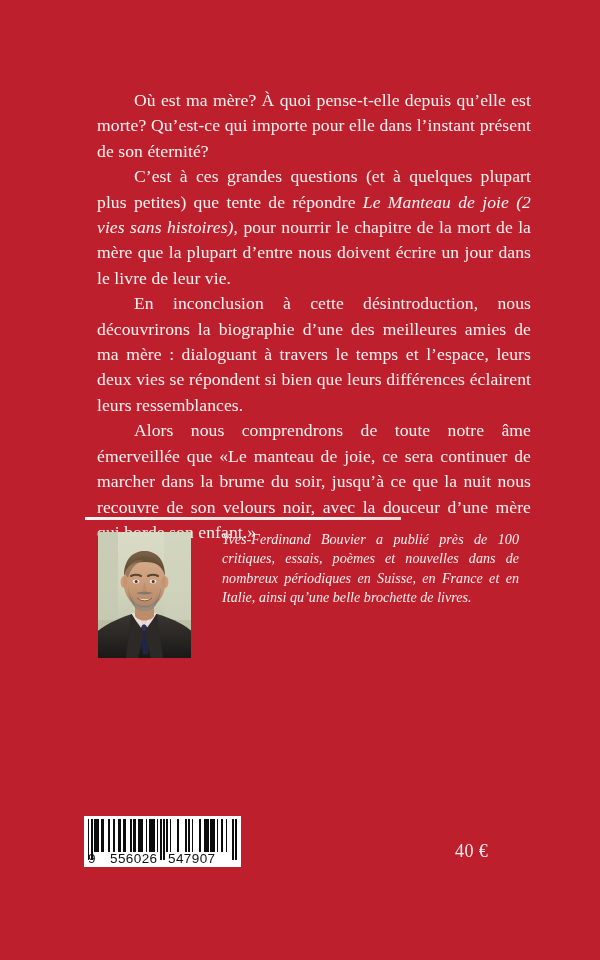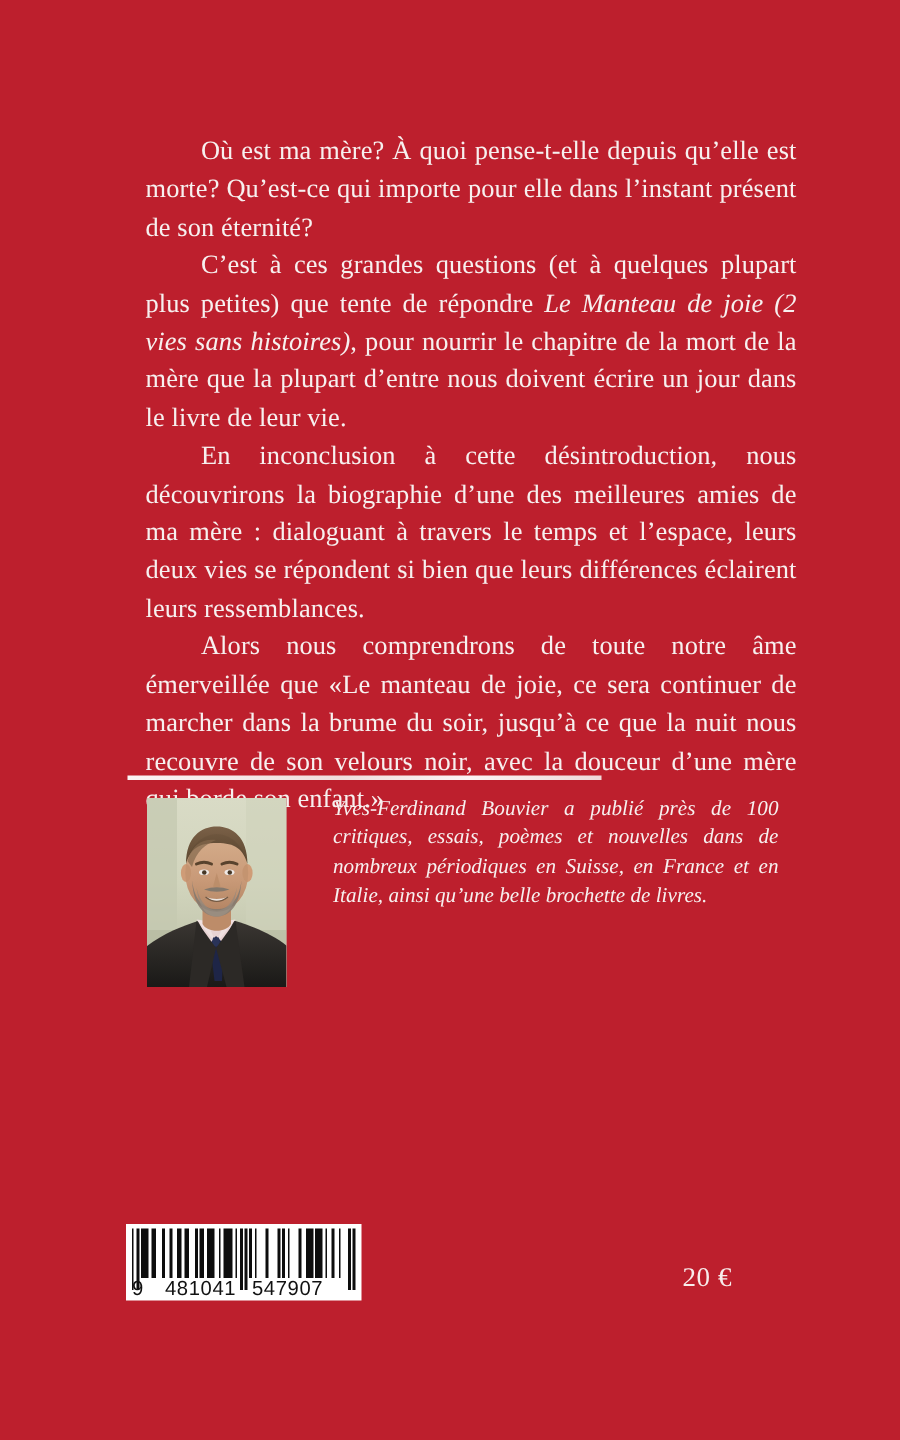--- a/index.html
+++ b/index.html
@@ -270,20 +270,20 @@
         <i style="left: 116.06px; width: 4.59px;"></i>
         <i style="left: 122.34px; width: 4.59px;"></i>
         <i style="left: 128.61px; width: 1.45px;"></i>
         <i style="left: 133.32px; width: 1.45px;"></i>
         <i style="left: 138.02px; width: 1.45px;"></i>
         <i class="guard" style="left: 144.29px; width: 1.45px;"></i>
         <i class="guard" style="left: 147.43px; width: 1.45px;"></i>
       </div>
     <div class="barcode-digits">
       <span class="d-lead">9</span>
-      <span class="d-left">481041</span>
+      <span class="d-left">556026</span>
       <span class="d-right">547907</span>
     </div>
   </div>
 
-  <div class="price">20 €</div>
+  <div class="price">40 €</div>
 
 </div>
 
 </body></html>

